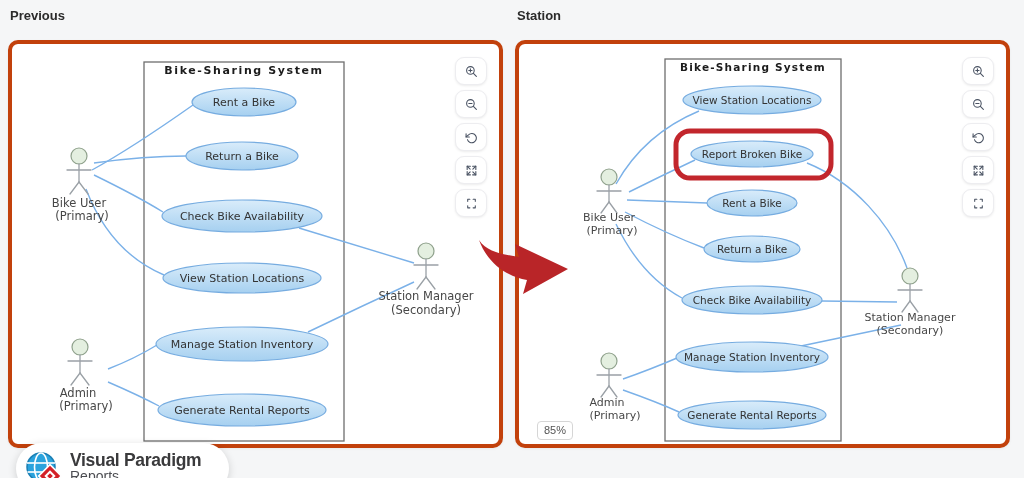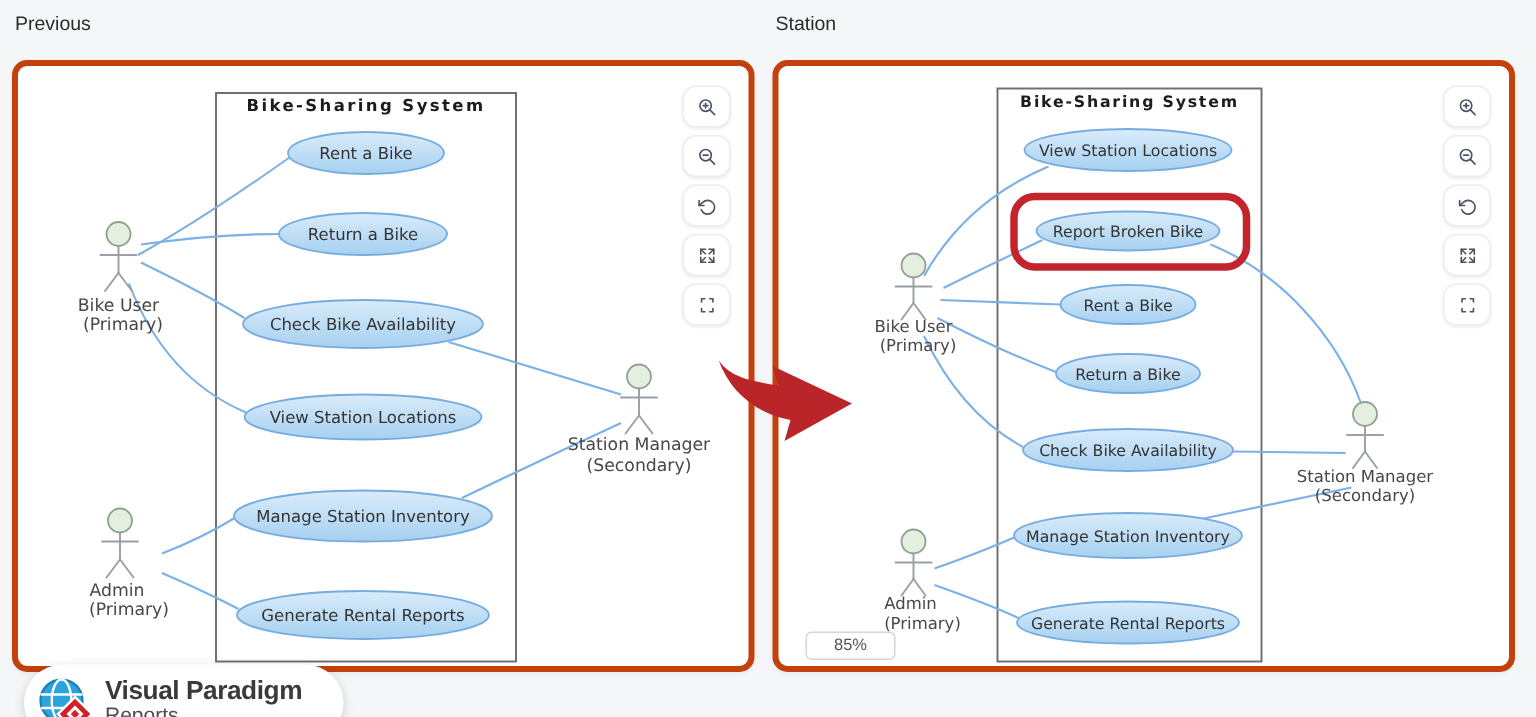--- a/index.html
+++ b/index.html
@@ -5,21 +5,21 @@
   * { box-sizing: border-box; }
   html,body { margin:0; padding:0; }
   body {
     width:1024px; height:478px;
     background:#f5f6f7;
     font-family:"Liberation Sans", sans-serif;
     position:relative; overflow:hidden;
   }
   .panel-label {
     position:absolute; top:8px;
-    font-size:13px; font-weight:normal; color:#2b2b2b;text-align:center;
+    font-size:13px; font-weight:bold; color:#2b2b2b;text-align:center;
   }
   .panel-label.prev { left:10px; }
   .panel-label.curr { left:517px; }
   .panel {
     position:absolute; top:40px; width:495px; height:408px;
     background:#ffffff;
     border:4px solid #c2410c; border-radius:10px;
     box-shadow:0 1px 3px rgba(0,0,0,.05);
     overflow:hidden;
   }
@@ -55,21 +55,21 @@
     cursor:pointer; padding:0;
   }
   .zoom-btn svg {
     width:13px; height:13px;
     stroke:#4a5363; stroke-width:2; fill:none;
     stroke-linecap:round; stroke-linejoin:round;
   }
   .zoom-badge {
     position:absolute; left:18px; top:377px;
     background:#fff; border:1px solid #d6d6d6; border-radius:4px;
-    font-size:11px; color:#555; padding:3px 18px; line-height:1;
+    font-size:11px; color:#555; padding:3px 6px; line-height:1;
     z-index:3;
   }
   .red-arrow { position:absolute; left:470px; top:224px; width:105px; height:85px; z-index:5; }
 
   
   .vp-logo {
     position:absolute; left:16px; top:411px; height:51px;
     background:#ffffff; border-radius:26px;
     display:flex; align-items:center; gap:7px;
     padding:0 28px 0 7px;

